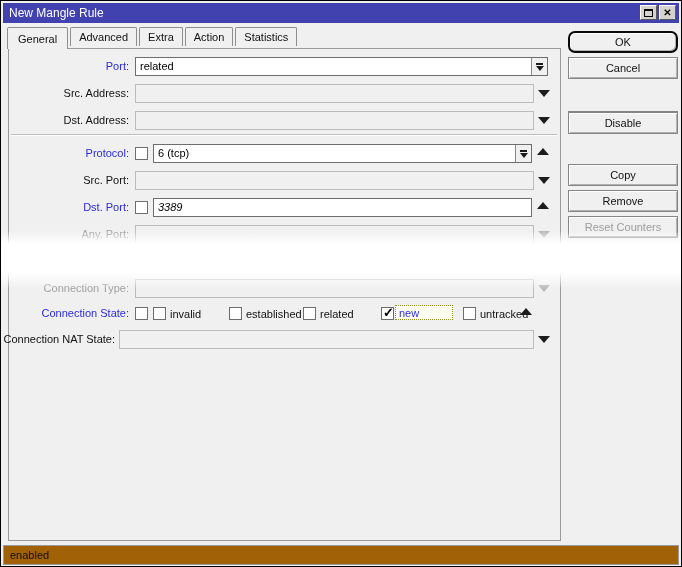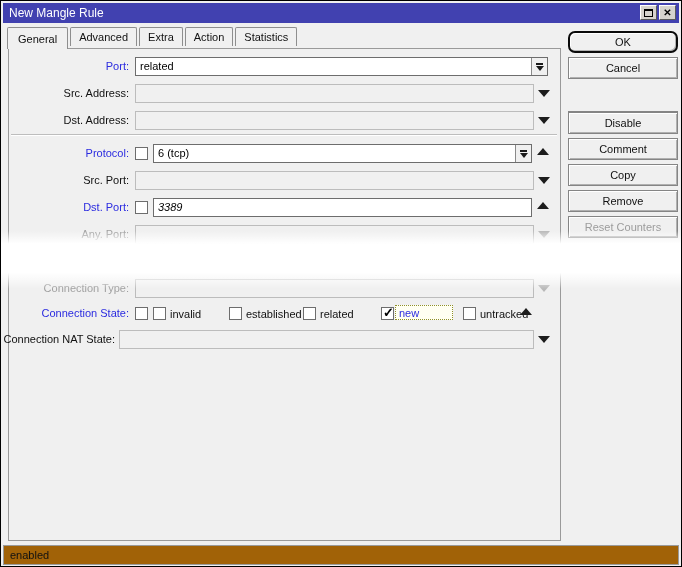--- a/index.html
+++ b/index.html
@@ -231,21 +231,20 @@
   <div class="lbl" style="left:0;top:329px;width:114px;">Connection NAT State:</div>
   <div class="fld dis" style="left:118px;top:329px;width:415px;">
     <span></span>
   </div>
   <span class="arr dn" style="left:537px;top:335px;"></span>
 
   <div class="btn default" style="top:30px;border-radius:7px;">OK</div>
   <div class="btn" style="top:56px;">Cancel</div>
   <div class="btn" style="top:82px;margin-top:28px;">Apply</div>
   <div class="btn" style="top:111px;text-align:center;">Disable</div>
-  <div class="btn" style="top:137px;">Comment</div>
   <div class="btn" style="top:163px;">Copy</div>
   <div class="btn" style="top:189px;">Remove</div>
   <div class="btn disabled" style="top:215px;">Reset Counters</div>
 
   <div class="status">
     <span>enabled</span>
   </div>
 
   <div class="fade-band"></div>
 

